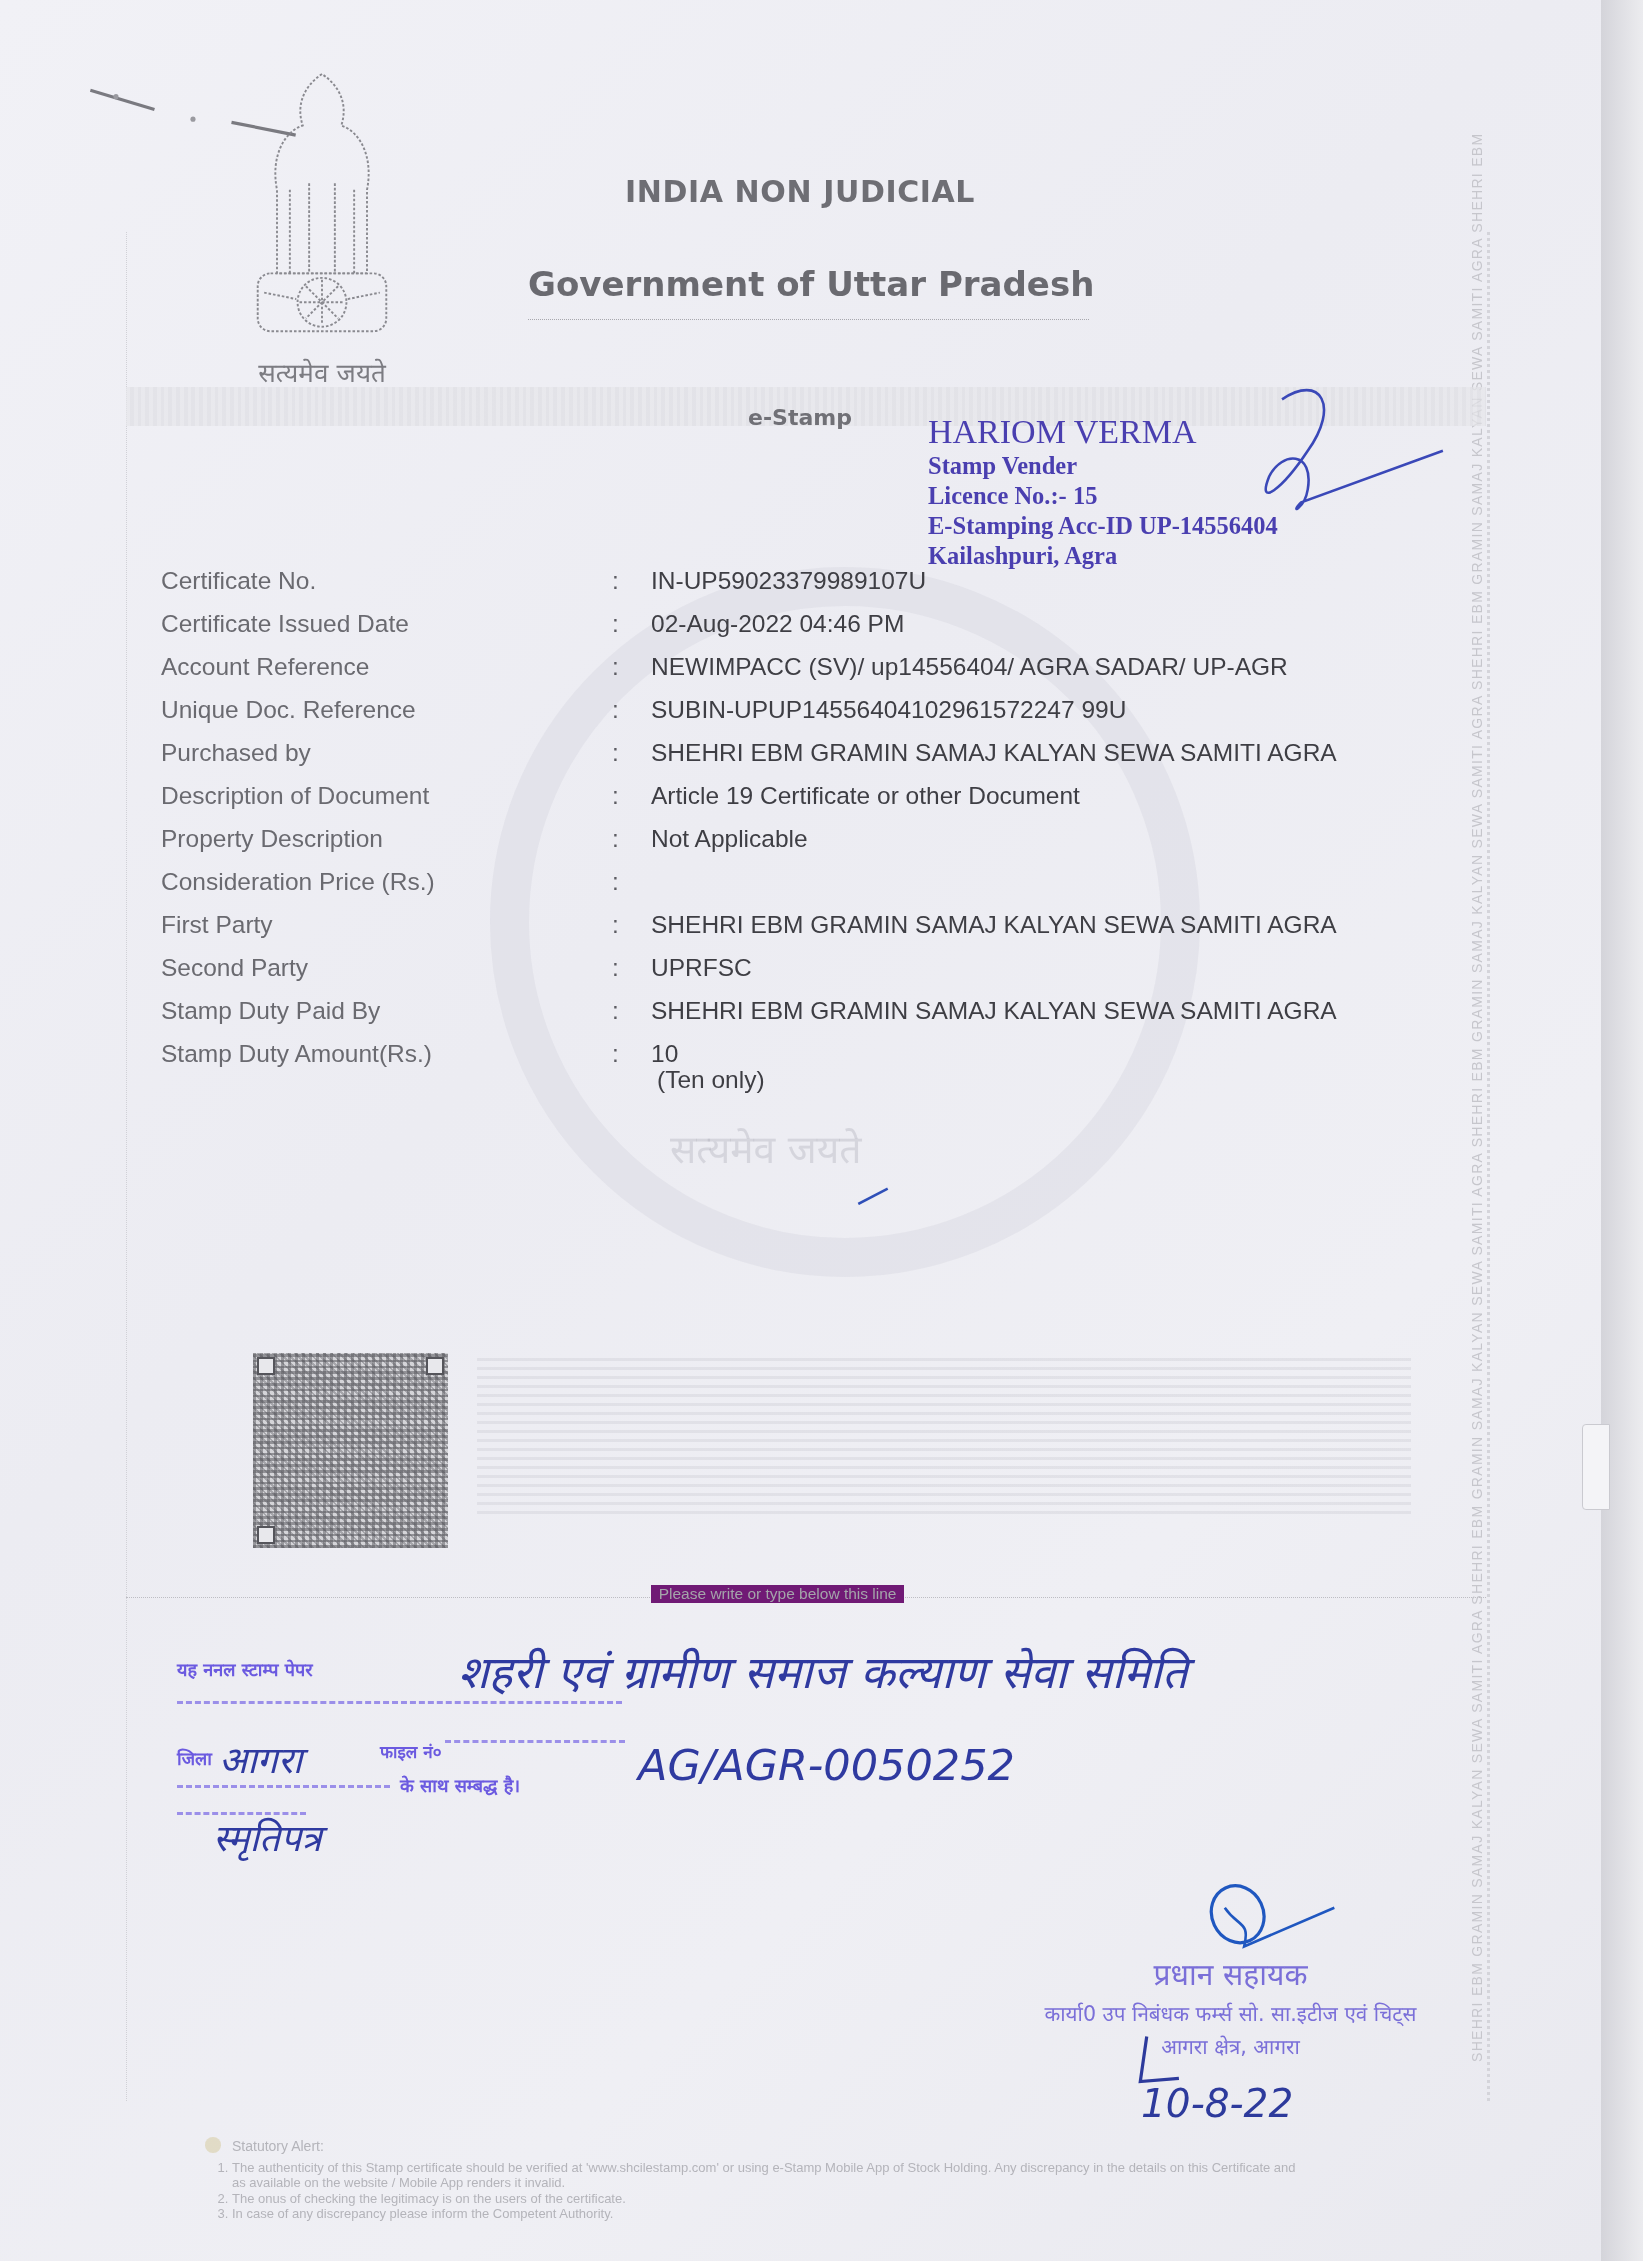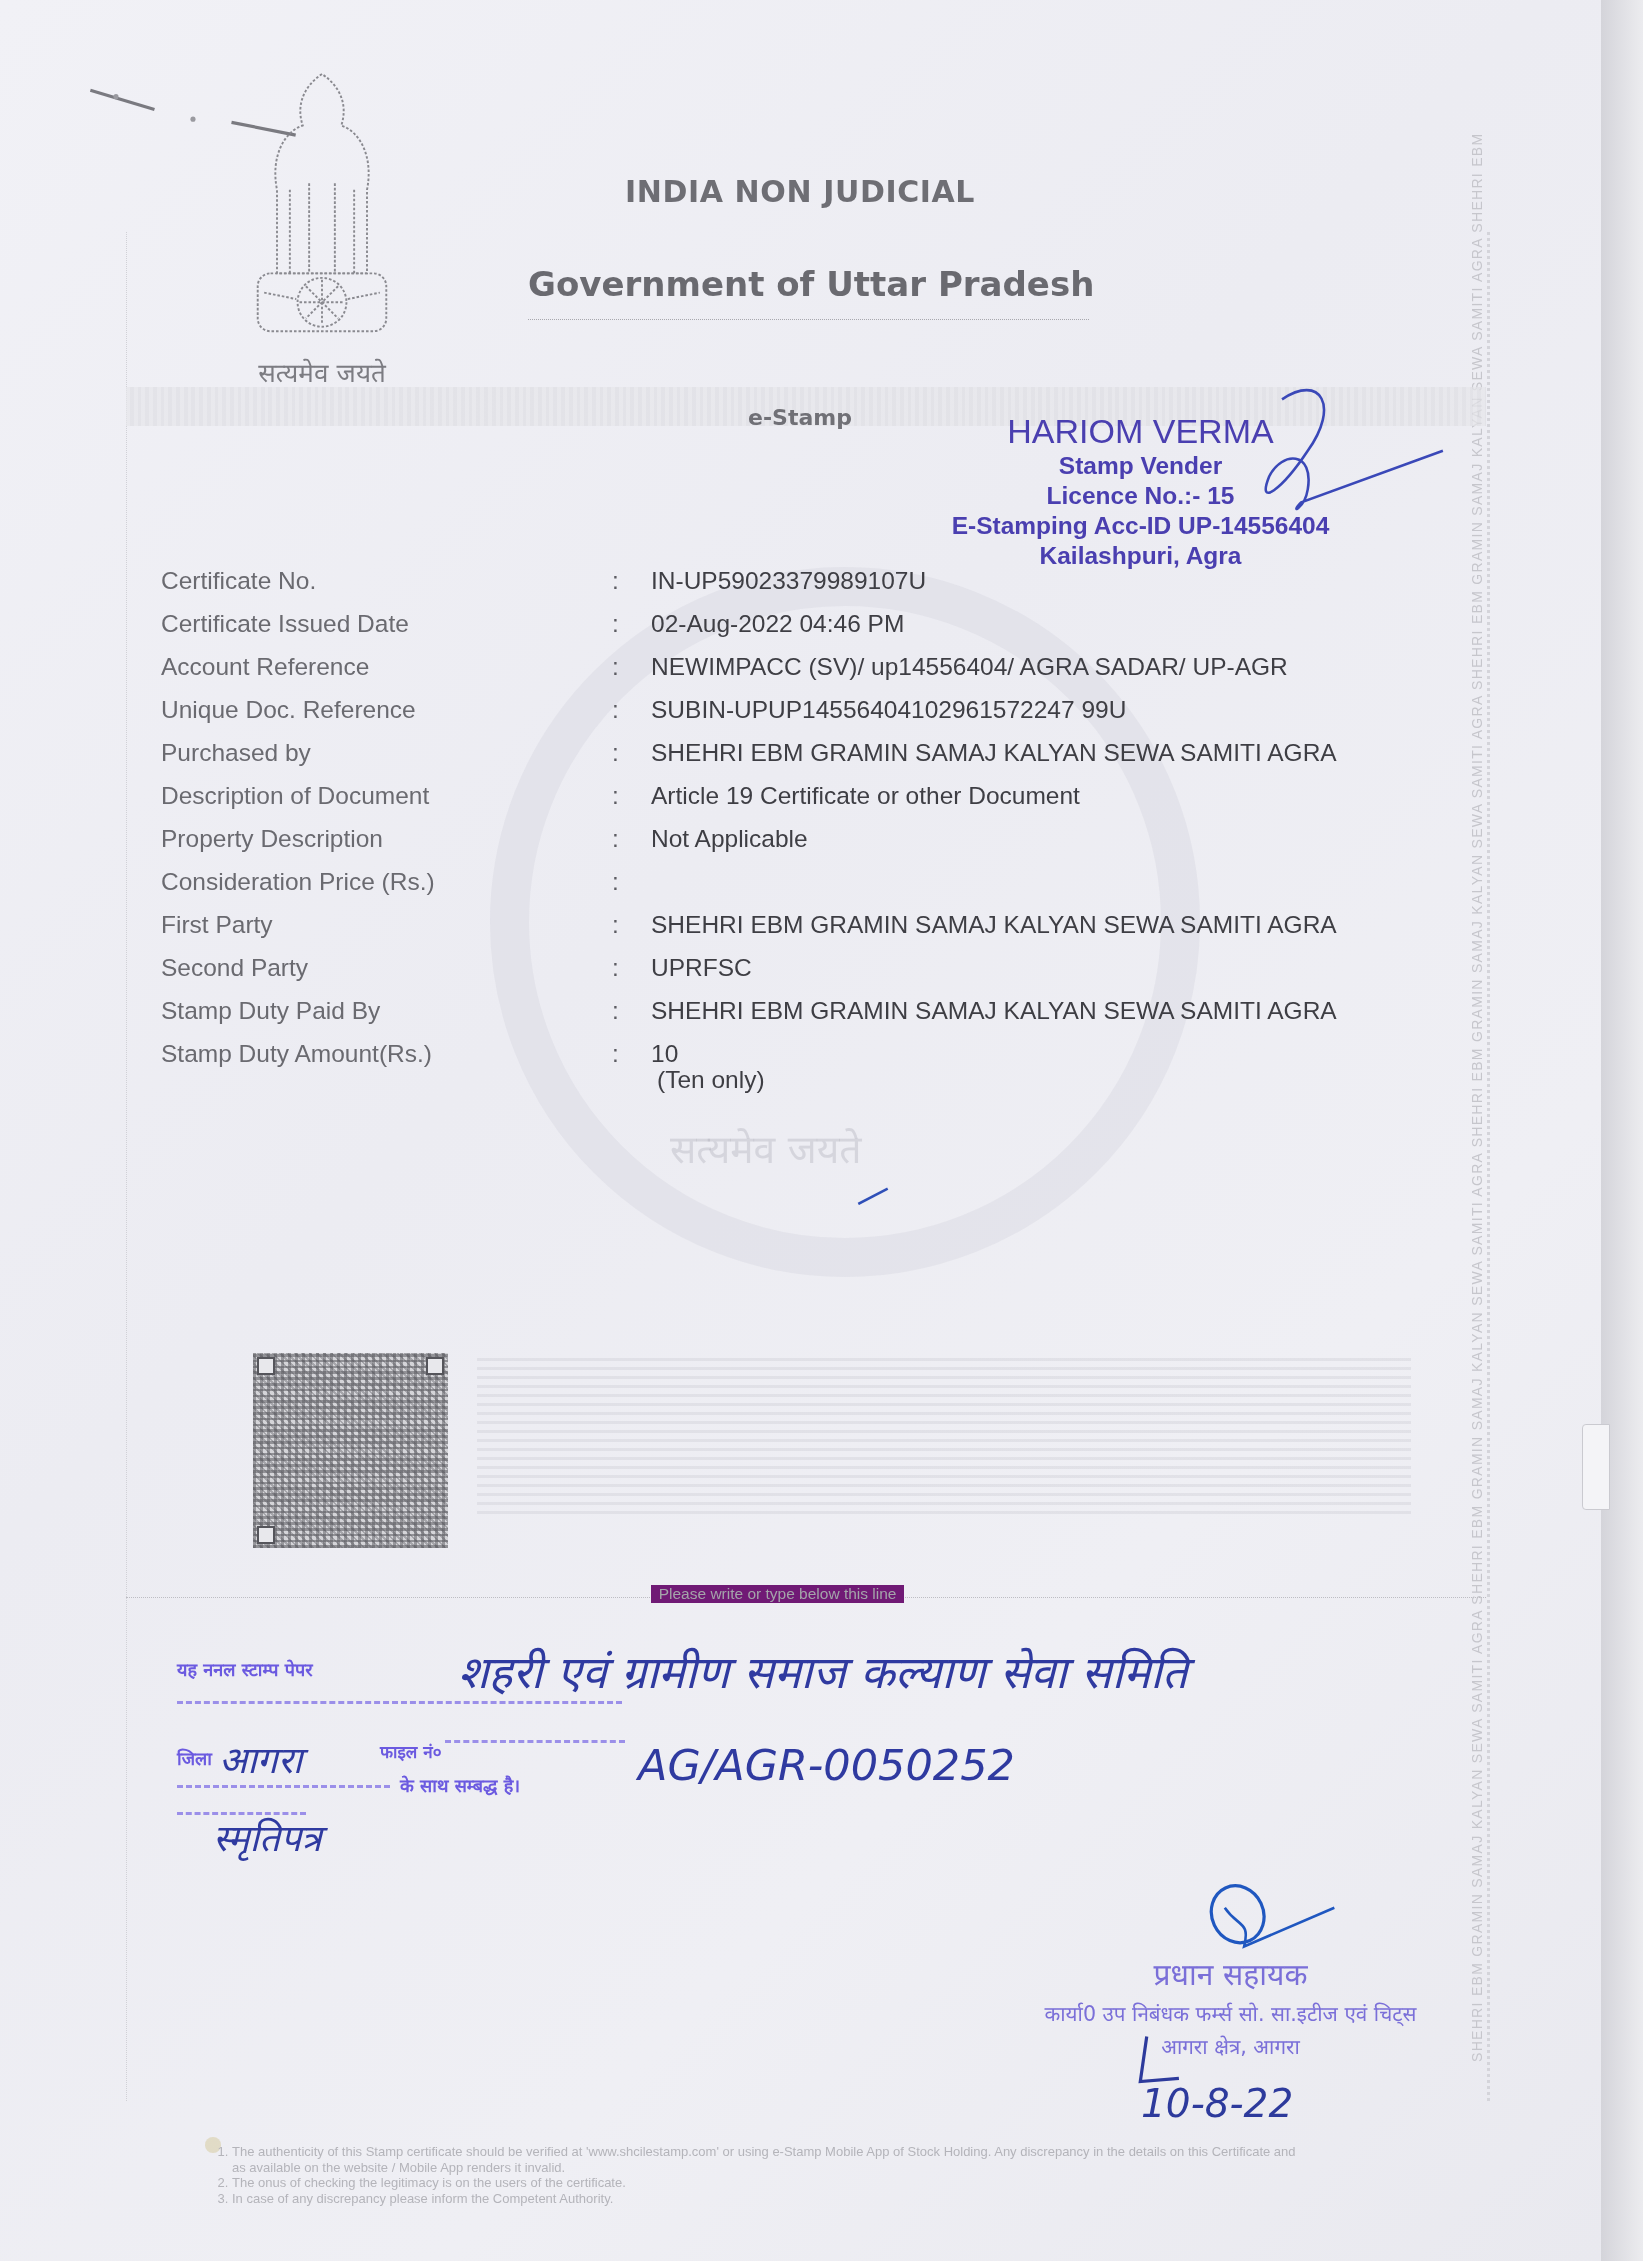--- a/index.html
+++ b/index.html
@@ -48,22 +48,22 @@
   .estamp-band {
     position: absolute; left: 126px; top: 387px; width: 1360px; height: 39px;
     background: repeating-linear-gradient(90deg, #e6e6ea 0 3.9px, #dedee3 3.9px 7.7px);
     opacity: 0.7;
   }
   .estamp-label {
     position: absolute; left: 748px; top: 405px;
     font-family: "DejaVu Sans", sans-serif; font-size: 22px; font-weight: bold; color: #707076;
   }
   .vendor-stamp {
-    position: absolute; left: 928px; top: 412px; width: 425px; text-align: center;
-    font-family: Liberation Sans, sans-serif; color: #4a3fb0;
+    position: absolute; left: 928px; top: 412px; width: 425px; text-align: left;
+    font-family: Liberation Serif, serif; color: #4a3fb0;
   }
   .vendor-stamp .v-name { font-size: 34px; line-height: 39px; }
   .vendor-stamp .v-line { font-size: 24.5px; line-height: 30px; font-weight: bold; }
   .vendor-stamp .v-line.lic { padding-left: 0; }
   .vendor-sig {
     position: absolute; left: 1211px; top: 380px; width: 245px; height: 148px;
   }
   .watermark-circle {
     position: absolute; left: 490px; top: 567px; width: 632px; height: 632px;
     border-radius: 50%; border: 39px solid rgba(200,200,210,0.25);
@@ -304,19 +304,20 @@
   <div class="o-line">कार्या0 उप निबंधक फर्म्स सो. सा.इटीज एवं चिट्स</div>
   <div class="o-line">आगरा क्षेत्र, आगरा</div>
 </div>
 <svg class="initial-date" viewBox="0 0 300 180">
   <path d="M40 10 L30 80 L90 75" fill="none" stroke="#2d3a9c" stroke-width="5"></path>
 </svg>
 <div class="handwritten" style="left:1141px; top:2081px; font-size:39px; color:#2d3a9c;">10-8-22</div>
 
 <div class="alert-icon"></div>
 <div class="alert">
+  <div class="a-title">Statutory Alert:</div>
   <ol>
     <li>The authenticity of this Stamp certificate should be verified at 'www.shcilestamp.com' or using e-Stamp Mobile App of Stock Holding. Any discrepancy in the details on this Certificate and as available on the website / Mobile App renders it invalid.</li>
     <li>The onus of checking the legitimacy is on the users of the certificate.</li>
     <li>In case of any discrepancy please inform the Competent Authority.</li>
   </ol>
 </div>
 
 
 </body></html>

